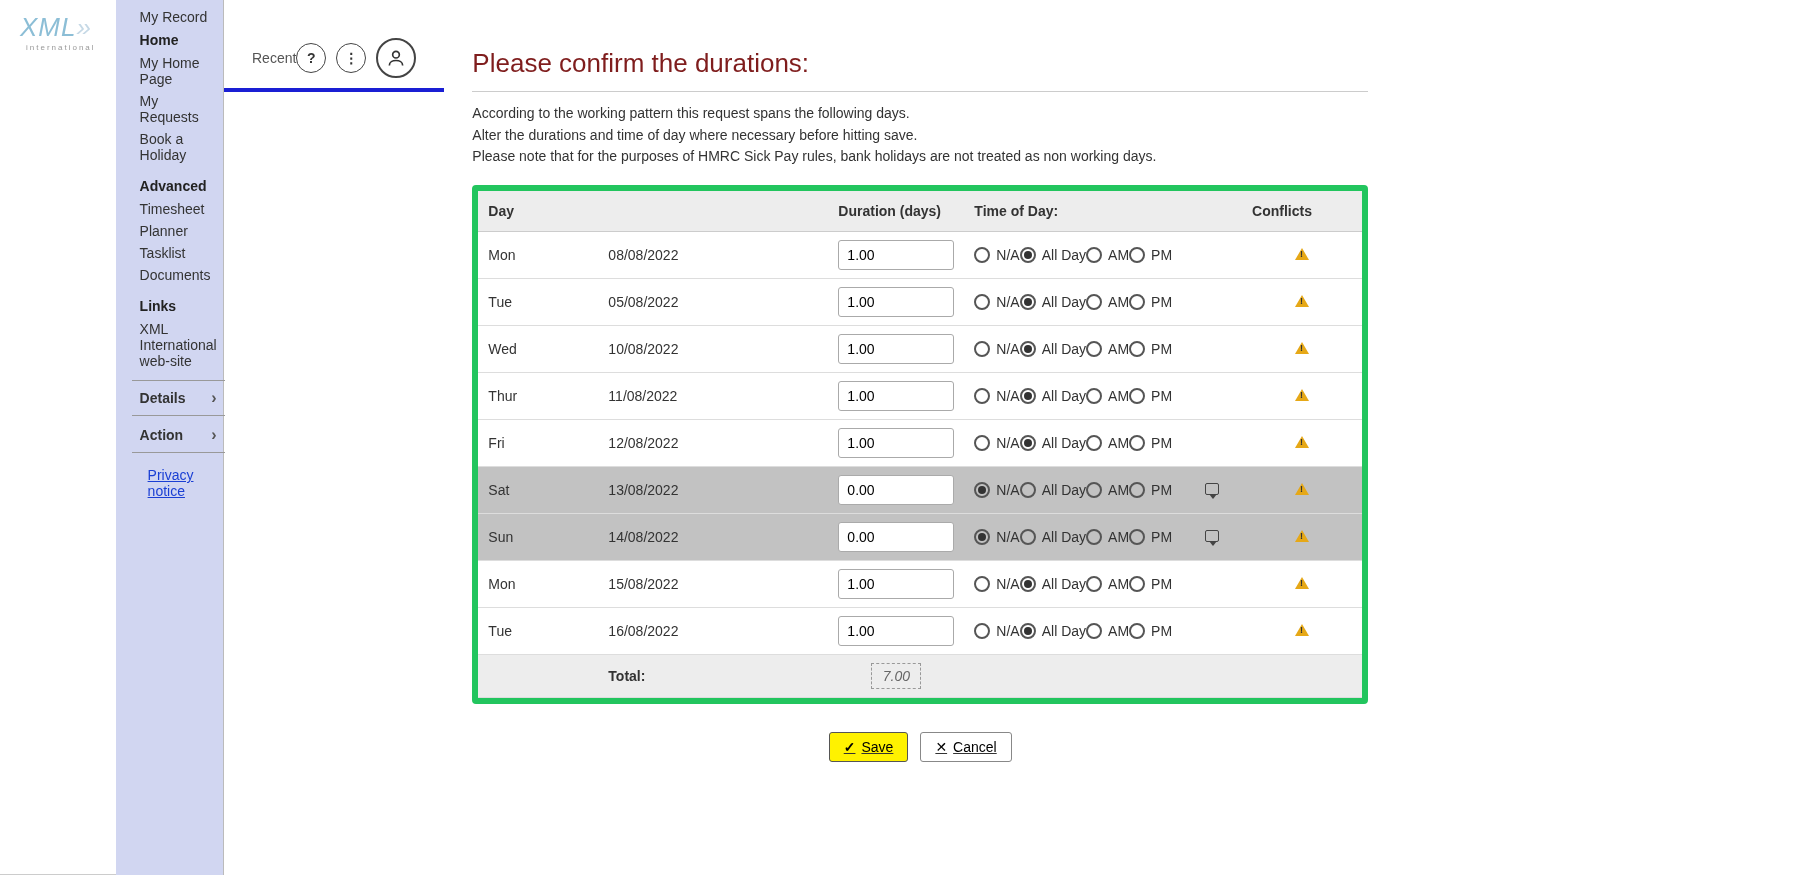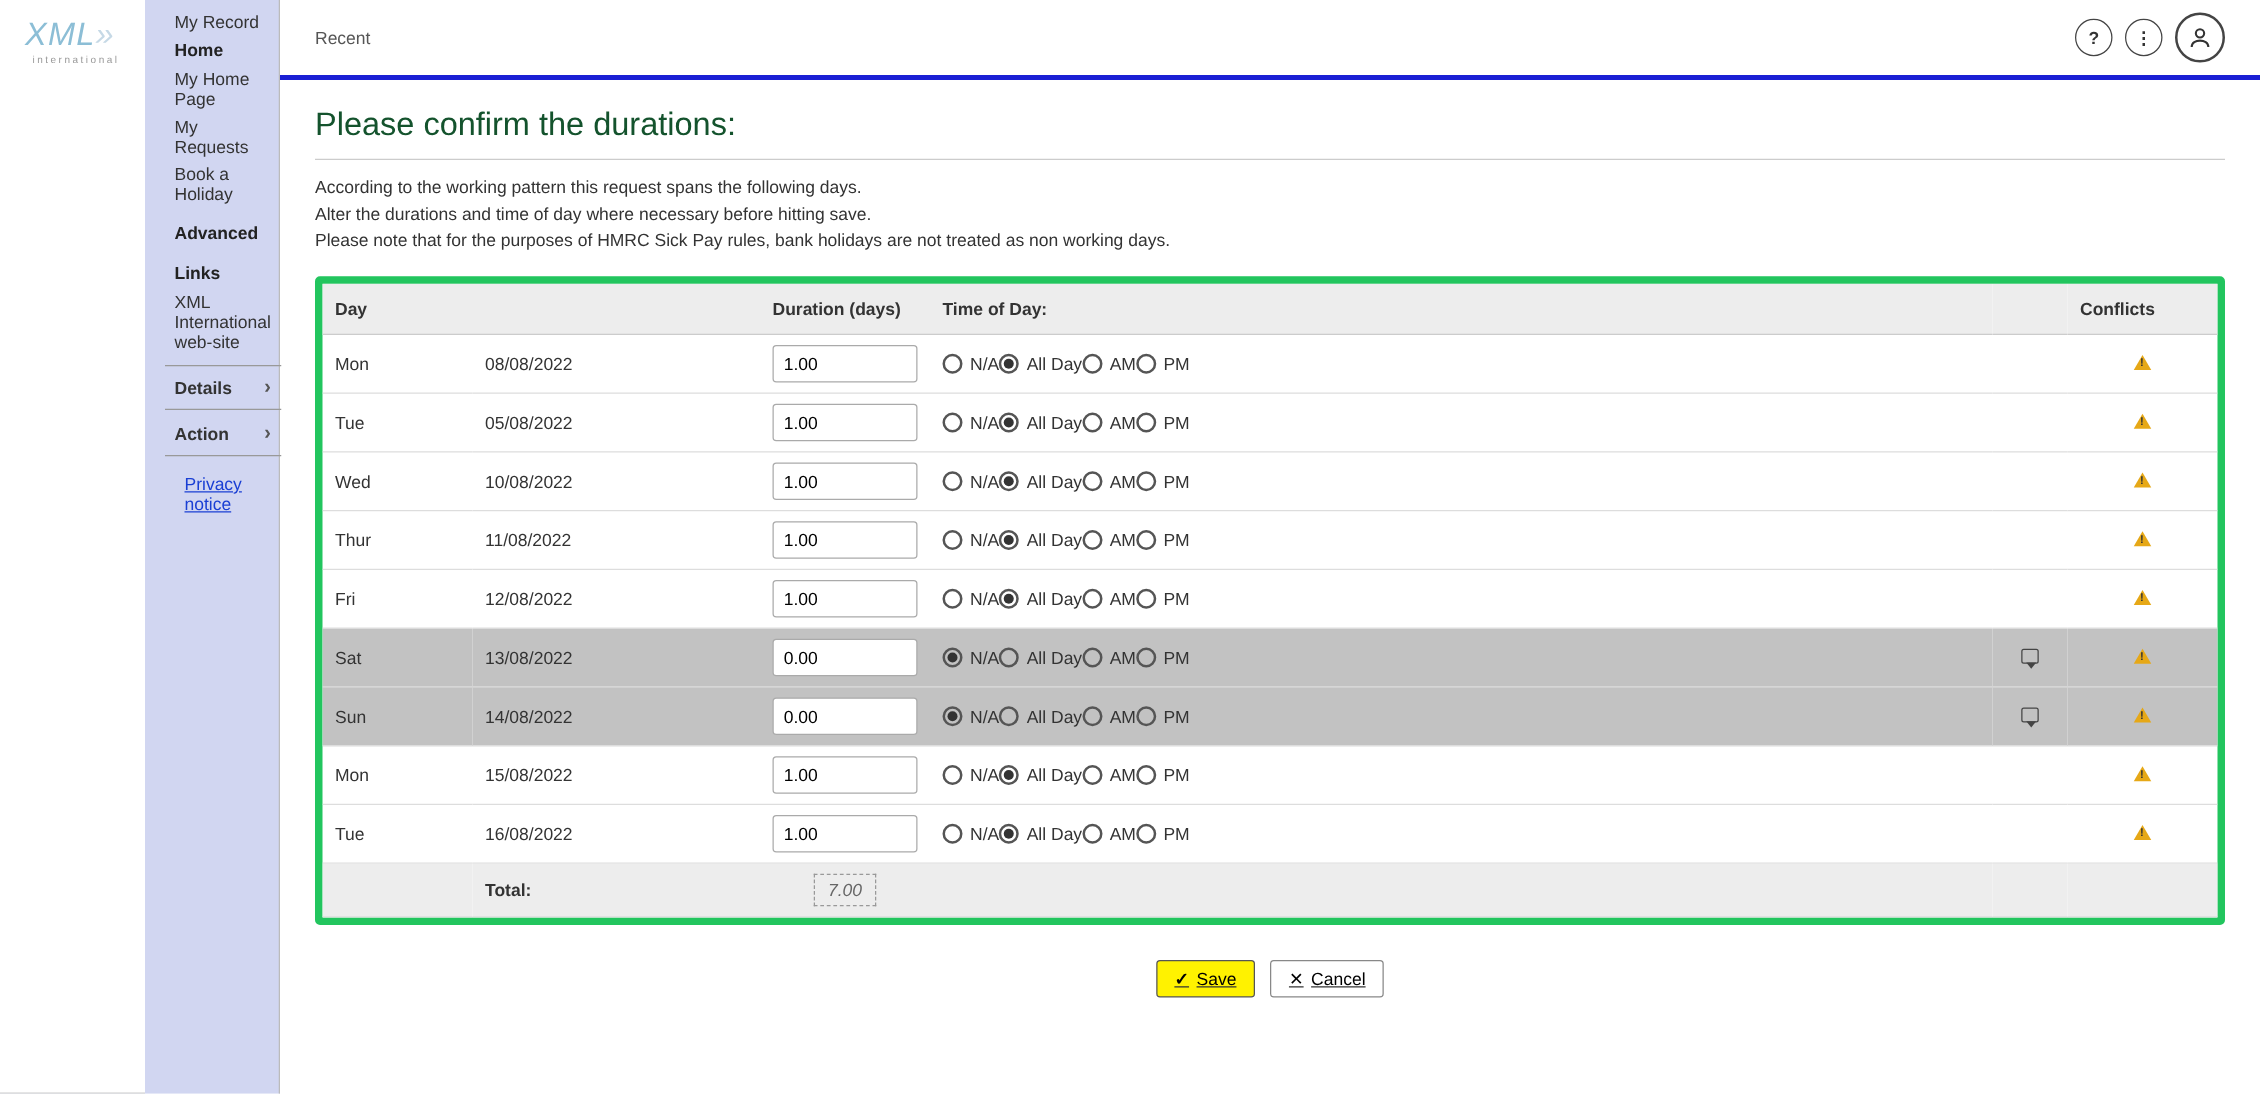--- a/index.html
+++ b/index.html
@@ -1,21 +1,21 @@
 <!DOCTYPE html>
 <html><head>
 <meta charset="utf-8">
 <style>
 * { box-sizing: border-box; margin: 0; padding: 0; }
 body { font-family: "Segoe UI", Arial, sans-serif; font-size: 14px; color: #333; background: #fff; }
 
 
 .app { display: flex; min-height: 100vh; }
 .sidebar { width: 224px; background: #d1d6f1; border-right: 1px solid #bbb; display: flex; flex-direction: row; }
-.main { flex: 1; display: flex; flex-direction: column; }
+.main { flex: 1; display: flex; flex-direction: row; margin-top: 28px; }
 
 
 .logo-area { background: #fff; padding: 12px 20px 18px; border-bottom: 1px solid #ccc; }
 .logo-text { font-size: 26px; font-weight: 500; color: #8cbed6; font-style: italic; letter-spacing: 1px; }
 .logo-sub { font-size: 8px; color: #999; letter-spacing: 2px; margin-left: 6px; }
 
 
 .nav { padding: 6px 24px; flex: 1; }
 .nav-group { margin-bottom: 8px; }
 .nav-header { font-weight: 600; color: #222; padding: 4px 0; }
@@ -28,21 +28,21 @@
 
 
 .topbar { height: 64px; display: flex; align-items: center; padding: 0 28px; border-bottom: 4px solid #1a1fd4; }
 .topbar-left { flex: 1; color: #555; }
 .topbar-right { display: flex; gap: 10px; align-items: center; }
 .ticon { width: 30px; height: 30px; border: 1.5px solid #444; border-radius: 50%; display: flex; align-items: center; justify-content: center; cursor: pointer; font-weight: bold; color: #333; }
 .ticon.big { width: 40px; height: 40px; border-width: 2px; }
 
 
 .content { padding: 20px 28px; }
-.page-title { font-size: 26px; color: #14532d; font-weight: 400; margin-bottom: 12px; }
+.page-title { font-size: 26px; color: #7f1d1d; font-weight: 400; margin-bottom: 12px; }
 .title-underline { border-bottom: 1px solid #ccc; margin-bottom: 12px; }
 .note { color: #333; line-height: 1.4; margin-bottom: 2px; }
 .notes { margin-bottom: 18px; }
 
 
 .dur-table { width: 100%; border: 6px solid #22c55e; border-radius: 4px; border-collapse: separate; border-spacing: 0; overflow: hidden; }
 .dur-table th { background: #ededed; text-align: left; font-weight: 600; padding: 12px 10px; border-bottom: 1px solid #ccc; }
 .dur-table td { padding: 8px 10px; border-bottom: 1px solid #ddd; vertical-align: middle; }
 .dur-table tr.weekend td { background: #c2c2c2; }
 .dur-table tr.total-row td { background: #ededed; font-weight: 600; }
@@ -89,20 +89,26 @@
       <div class="nav-group">
         <div class="nav-header">Home</div>
         <div id="home-items">
             <div class="nav-item">My Home Page</div>
             <div class="nav-item">My Requests</div>
             <div class="nav-item">Book a Holiday</div>
           </div>
       </div>
       <div class="nav-group">
         <div class="nav-header">Advanced</div>
+        <div id="adv-items">
+            <div class="nav-item">Timesheet</div>
+            <div class="nav-item">Planner</div>
+            <div class="nav-item">Tasklist</div>
+            <div class="nav-item">Documents</div>
+          </div>
       </div>
       <div class="nav-group">
         <div class="nav-header">Links</div>
         <div id="links-items">
             <div class="nav-item">XML International web-site</div>
           </div>
       </div>
       <div class="nav-expandable">
         <span>Details</span>
         <span class="chev">›</span>

